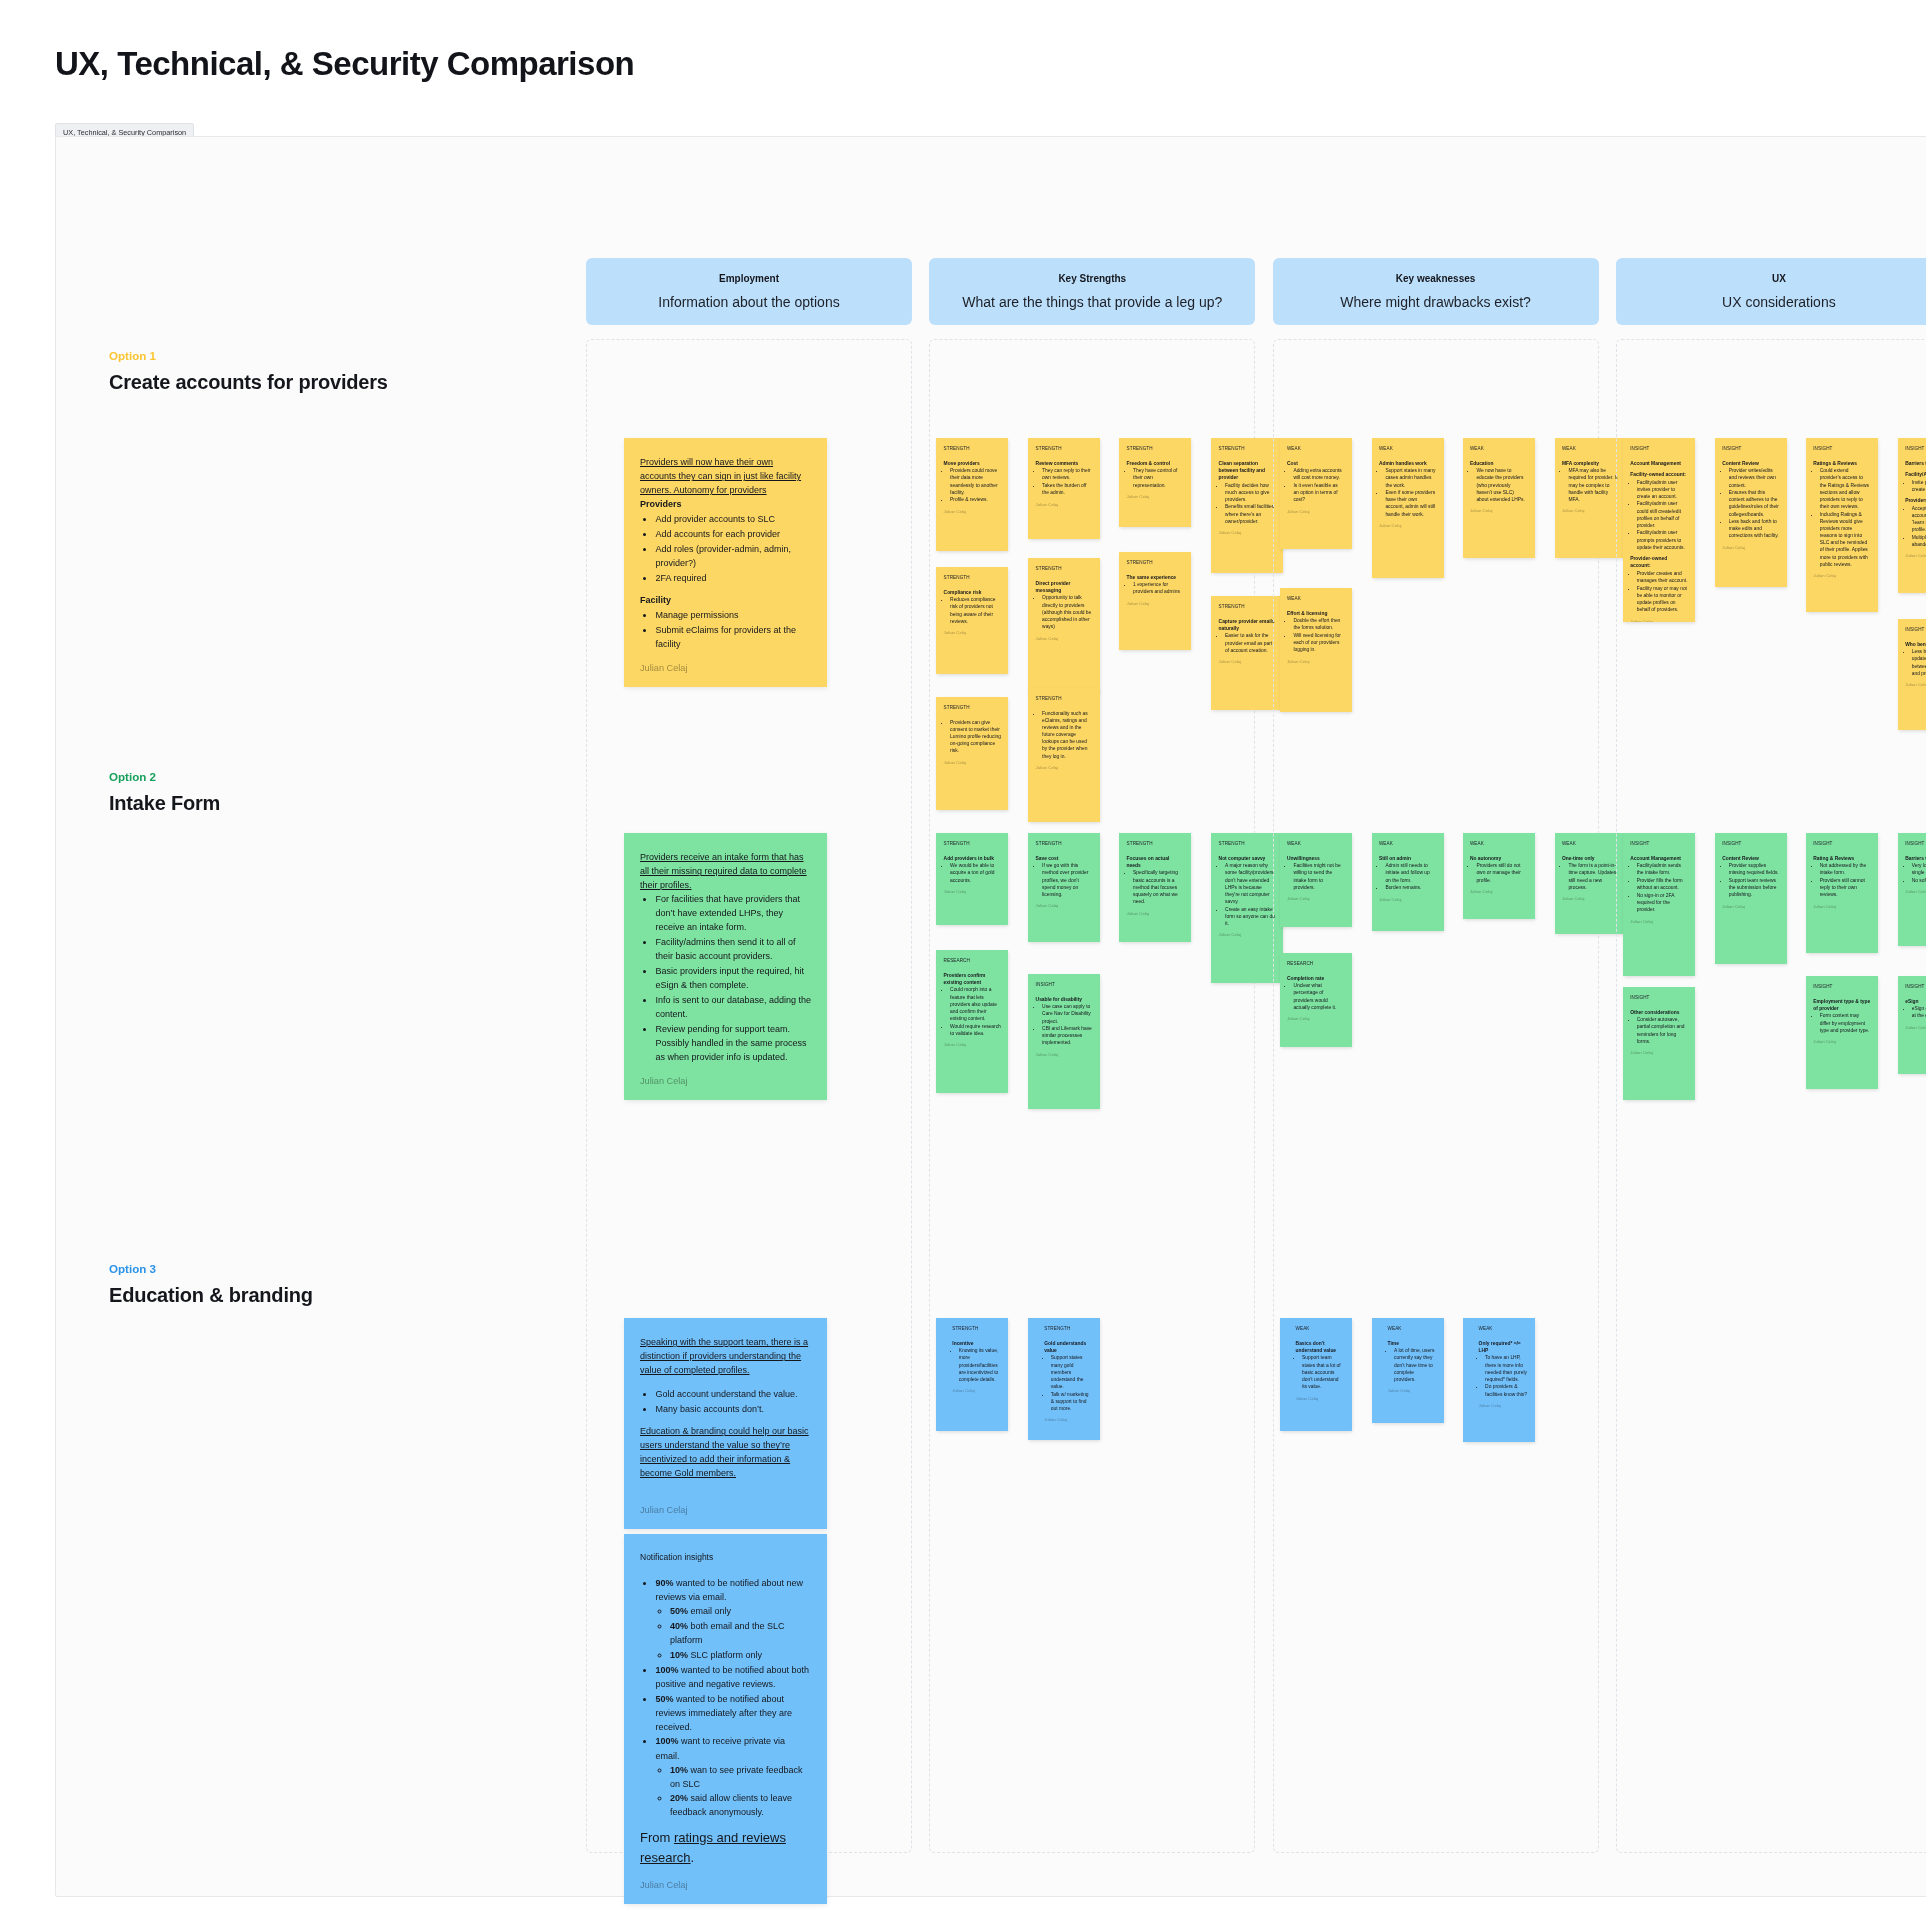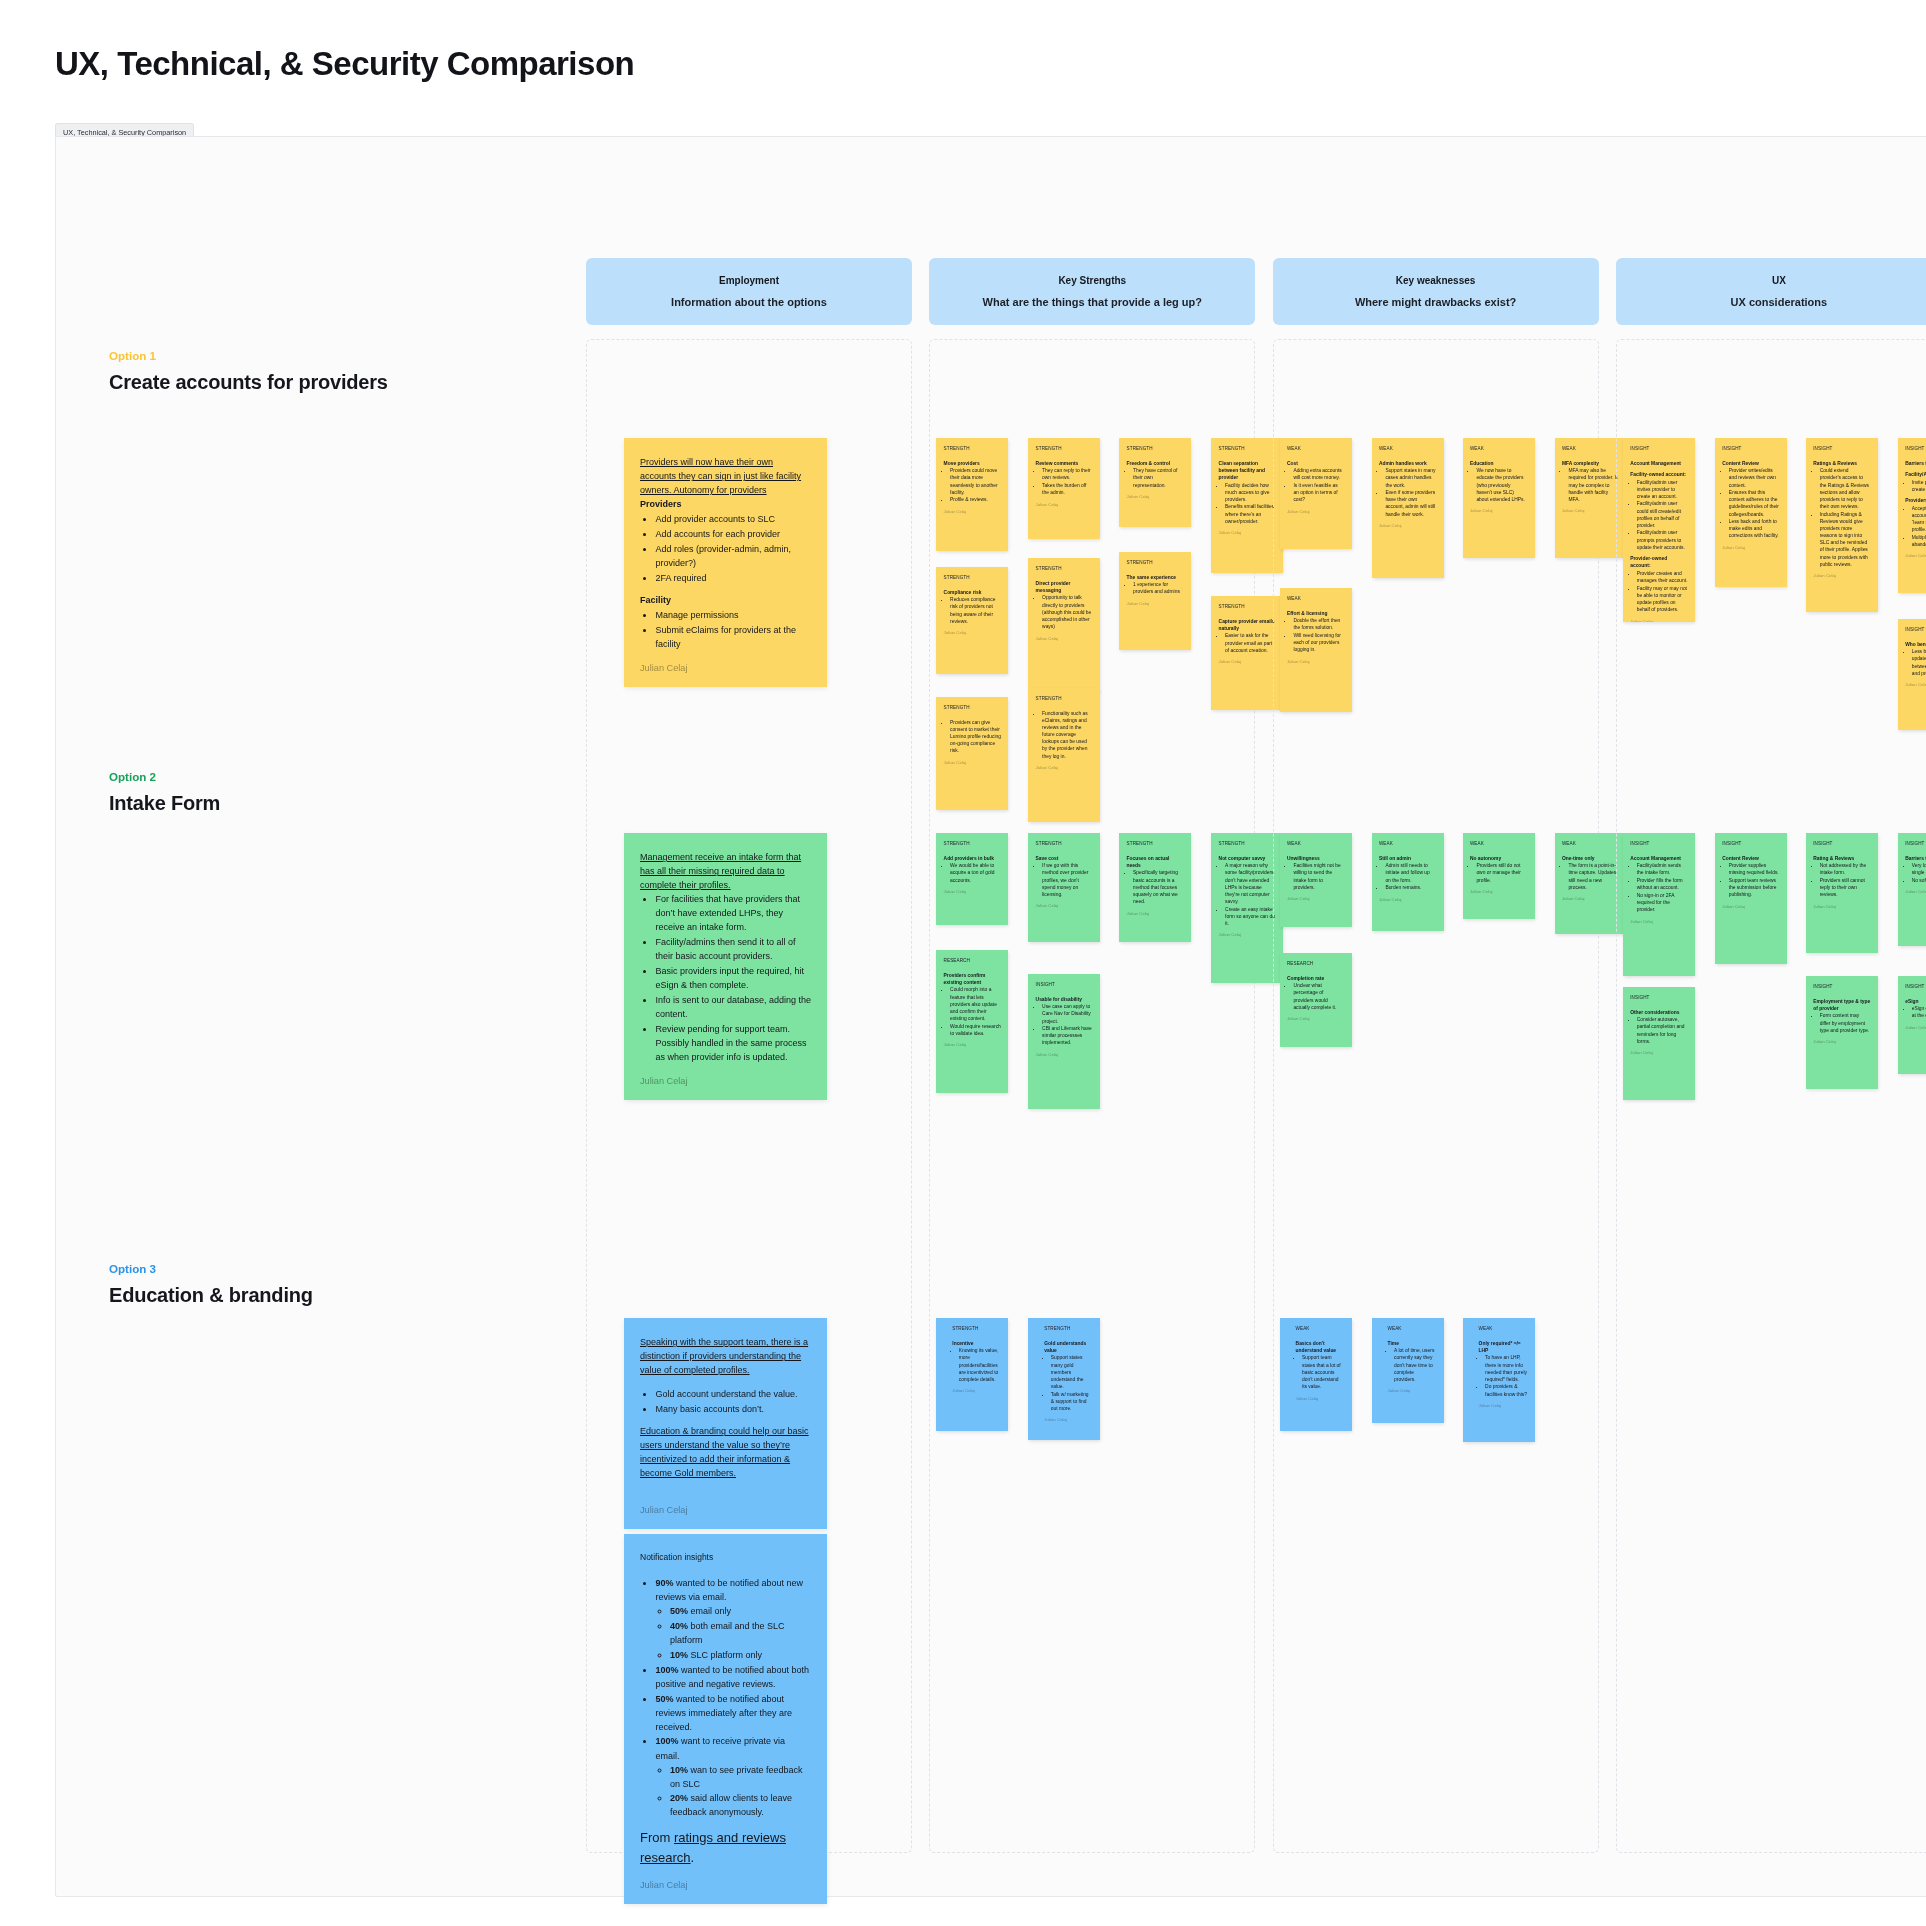--- a/index.html
+++ b/index.html
@@ -41,21 +41,21 @@
     display: flex; gap: 17.3px;
   }
   .col { width: 326px; display: flex; flex-direction: column; }
   .col-header {
     background: #bcdffc; border-radius: 6.2px;
     height: 67px; display: flex; flex-direction: column;
     align-items: center; justify-content: center; gap: 9.6px;
     padding: 0 11.6px;
   }
   .col-header .ch-title { font-size: 10px; font-weight: 700; color: #15171c; text-align: center; }
-  .col-header .ch-sub   { font-size: 11px; font-weight: 700; color: #1d2026; text-align: center; }
+  .col-header .ch-sub   { font-size: 14px; font-weight: 400; color: #1d2026; text-align: center; }
   .col-body {
     margin-top: 14.3px;
     height: 1514px;
     border: 1.2px dashed #dfe2e7;
     border-radius: 5.4px;
     position: relative;
   }
 
   
   .row-labels { position: absolute; left: 109px; top: 0; width: 424px; }
@@ -151,21 +151,21 @@
           </ul>
           <h4>Facility</h4>
           <ul>
             <li>Manage permissions</li>
             <li>Submit eClaims for providers at the facility</li>
           </ul>
           <div class="author">Julian Celaj</div>
         </div>
 
         <div class="desc-card c-g" style="left:37px; top:493px">
-          <p>Management receive an intake form that has all their missing required data to complete their profiles.</p>
+          <p>Providers receive an intake form that has all their missing required data to complete their profiles.</p>
           <ul>
             <li>For facilities that have providers that don’t have extended LHPs, they receive an intake form.</li>
             <li>Facility/admins then send it to all of their basic account providers.</li>
             <li>Basic providers input the required, hit eSign &amp; then complete.</li>
             <li>Info is sent to our database, adding the content.</li>
             <li>Review pending for support team. Possibly handled in the same process as when provider info is updated.</li>
           </ul>
           <div class="author">Julian Celaj</div>
         </div>
 

